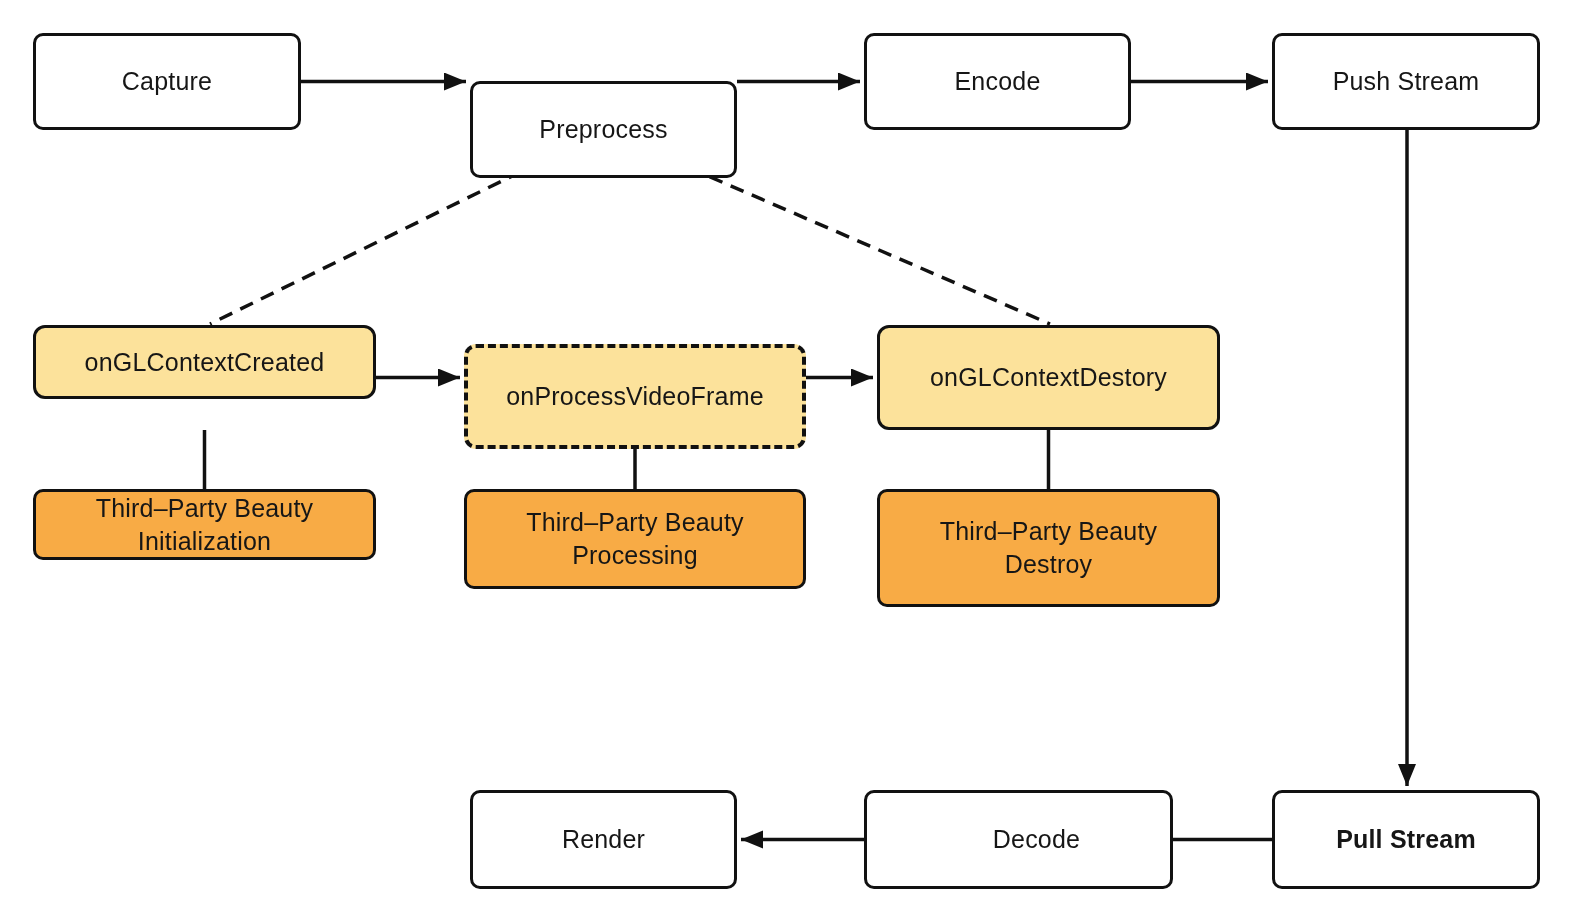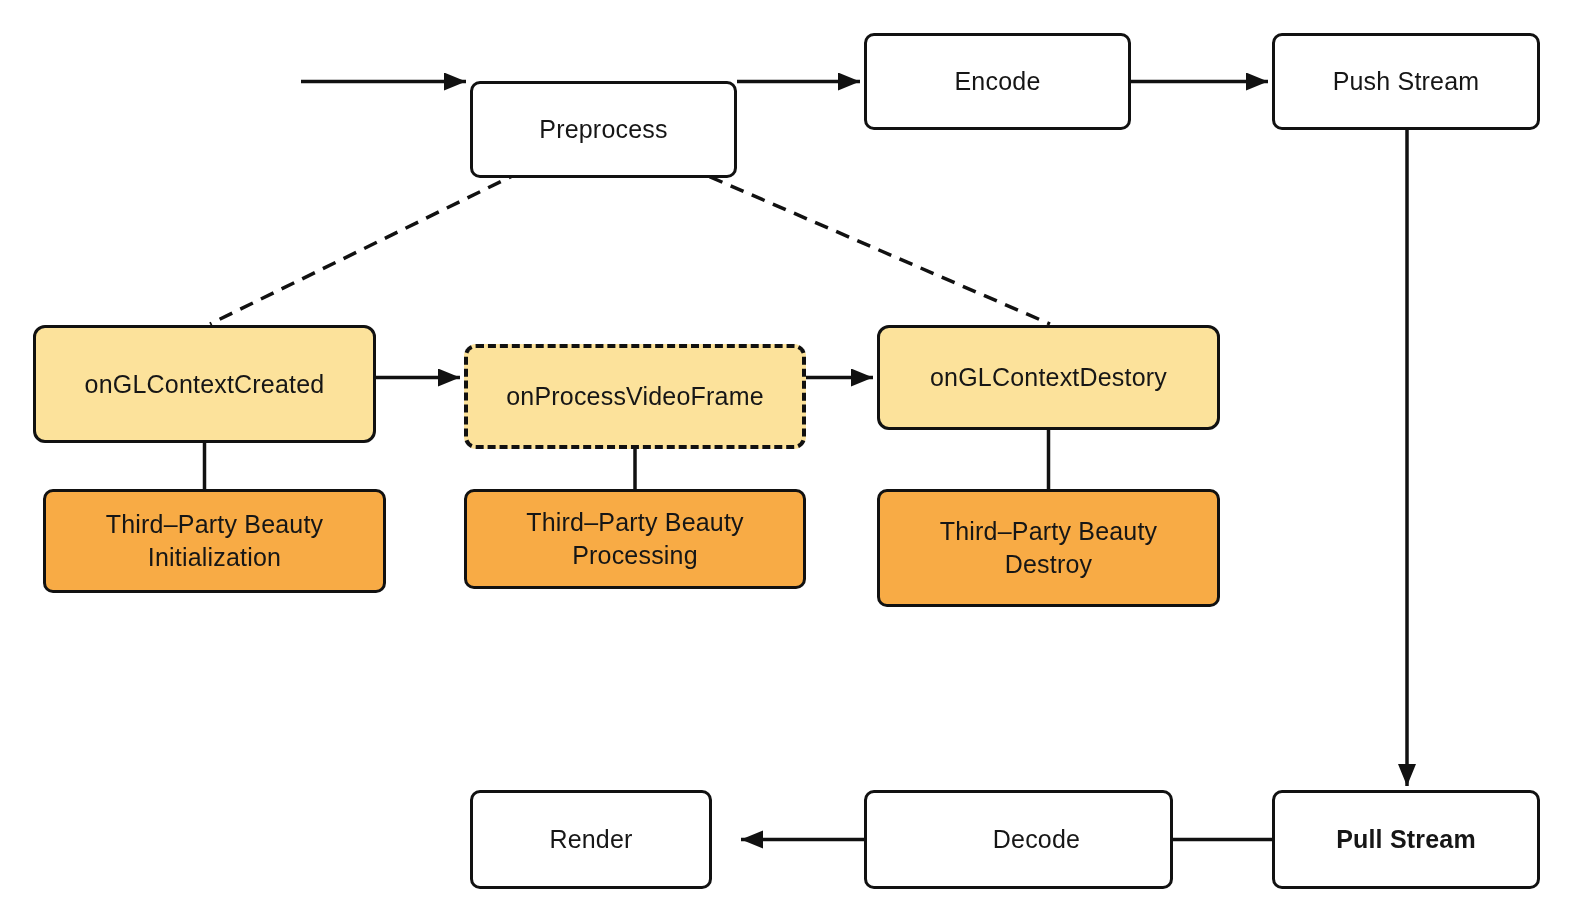--- a/index.html
+++ b/index.html
@@ -43,51 +43,54 @@
     <line x1="864" y1="839.5" x2="741" y2="839.5" stroke="#111111" stroke-width="3.5" marker-end="url(#arrow)"></line>
     <line x1="604" y1="131" x2="210" y2="324" stroke="#111111" stroke-width="3.5" stroke-dasharray="14 9"></line>
     <line x1="604" y1="131" x2="1050" y2="324" stroke="#111111" stroke-width="3.5" stroke-dasharray="14 9"></line>
     <line x1="376" y1="377.5" x2="460" y2="377.5" stroke="#111111" stroke-width="3.5" marker-end="url(#arrow)"></line>
     <line x1="806" y1="377.5" x2="873" y2="377.5" stroke="#111111" stroke-width="3.5" marker-end="url(#arrow)"></line>
     <line x1="204.5" y1="430" x2="204.5" y2="489" stroke="#111111" stroke-width="3.5"></line>
     <line x1="635" y1="430" x2="635" y2="489" stroke="#111111" stroke-width="3.5"></line>
     <line x1="1048.5" y1="430" x2="1048.5" y2="489" stroke="#111111" stroke-width="3.5"></line>
   </svg>
 
+  <div class="node" style="left:33px; top:33px; width:268px; height:97px;">
+    <span class="label">Capture</span>
+  </div>
   <div class="node" style="left:470px; top:33px; width:267px; height:97px;margin-top:48px;">
     <span class="label">Preprocess</span>
   </div>
   <div class="node" style="left:864px; top:33px; width:267px; height:97px;">
     <span class="label">Encode</span>
   </div>
   <div class="node" style="left:1272px; top:33px; width:268px; height:97px;">
     <span class="label">Push Stream</span>
   </div>
 
-  <div class="node callback" style="left:33px; top:325px; width:343px; height:118px;">
+  <div class="node callback" style="left:33px; top:325px; width:343px; height:74px;">
     <span class="label">onGLContextCreated</span>
   </div>
   <div class="node callback dashed" style="left:464px; top:325px; width:342px; height:105px;">
     <span class="label">onProcessVideoFrame</span>
   </div>
   <div class="node callback" style="left:877px; top:325px; width:343px; height:105px;">
     <span class="label">onGLContextDestory</span>
   </div>
 
-  <div class="node beauty" style="left:43px; top:489px; width:343px; height:104px;">
+  <div class="node beauty" style="left:33px; top:489px; width:343px; height:71px;">
     <span class="label">Third–Party Beauty Initialization</span>
   </div>
   <div class="node beauty" style="left:464px; top:489px; width:342px; height:100px;align-items:center;">
     <span class="label">Third–Party Beauty Processing</span>
   </div>
   <div class="node beauty" style="left:877px; top:489px; width:343px; height:118px;">
     <span class="label">Third–Party Beauty Destroy</span>
   </div>
 
-  <div class="node" style="left:470px; top:790px; width:242px; height:99px;">
+  <div class="node" style="left:470px; top:790px; width:267px; height:99px;">
     <span class="label">Render</span>
   </div>
   <div class="node" style="left:864px; top:790px; width:309px; height:99px;padding-left:36px;">
     <span class="label">Decode</span>
   </div>
   <div class="node" style="left:1272px; top:790px; width:268px; height:99px;font-weight:bold;">
     <span class="label">Pull Stream</span>
   </div>
 
 </div>

